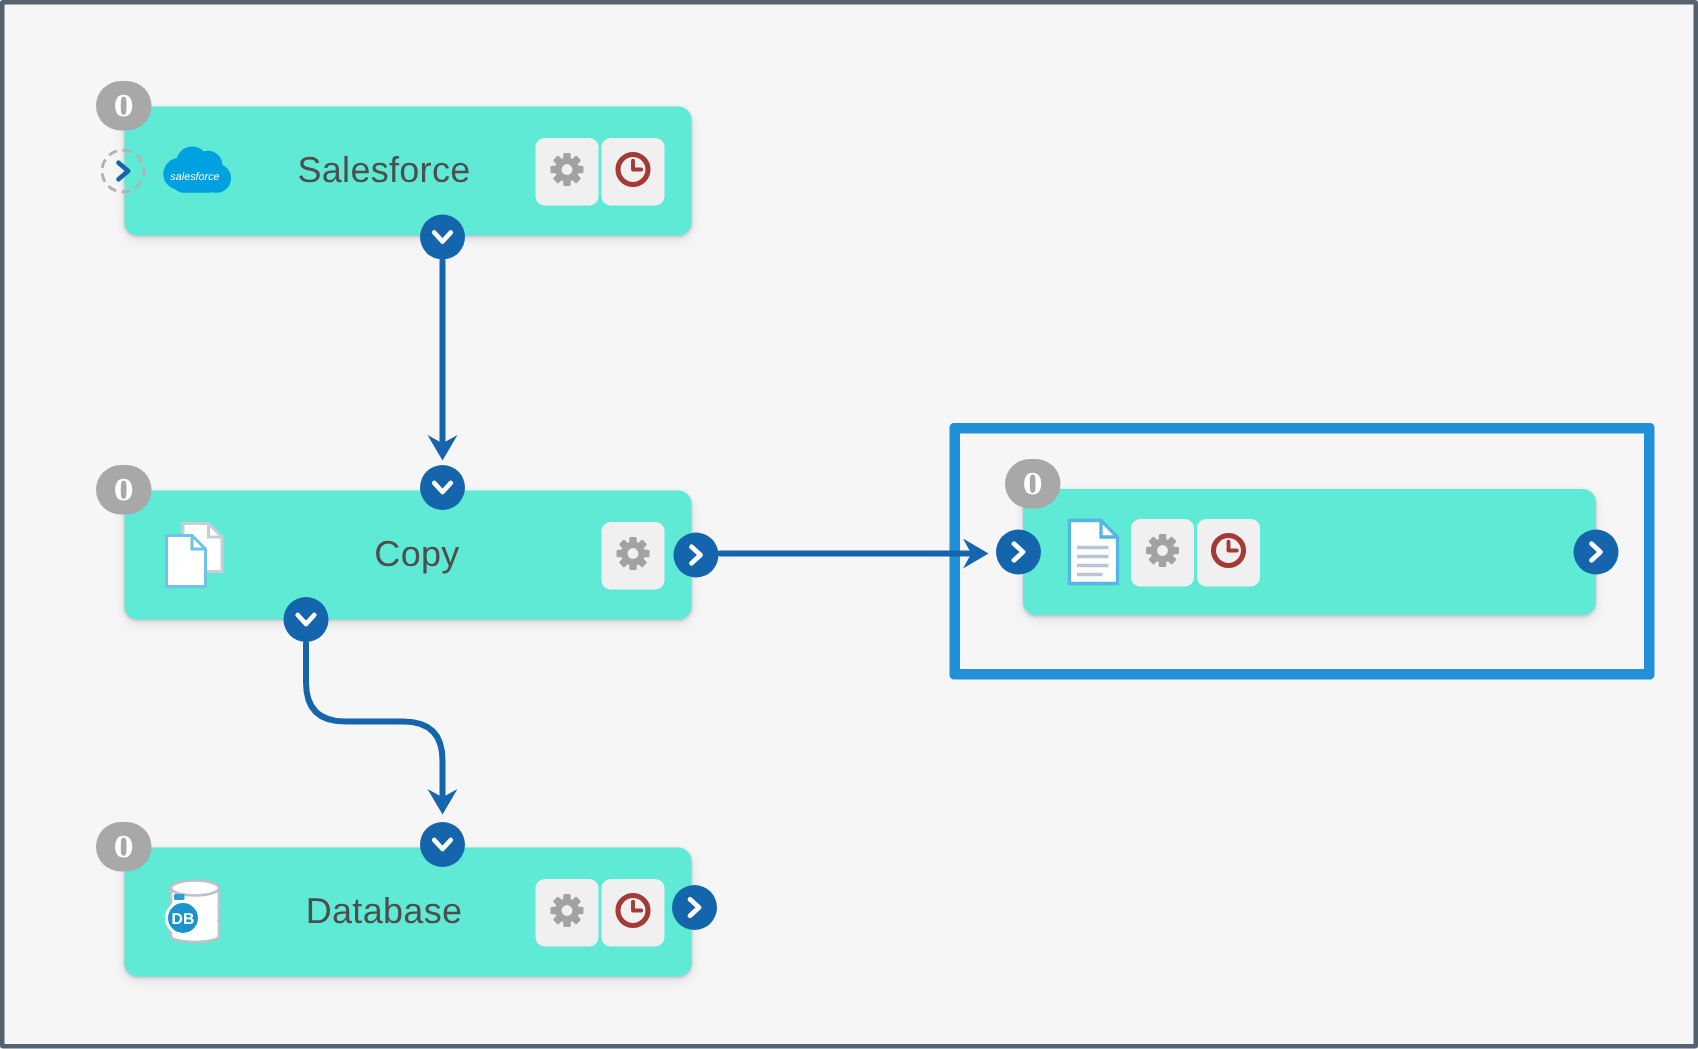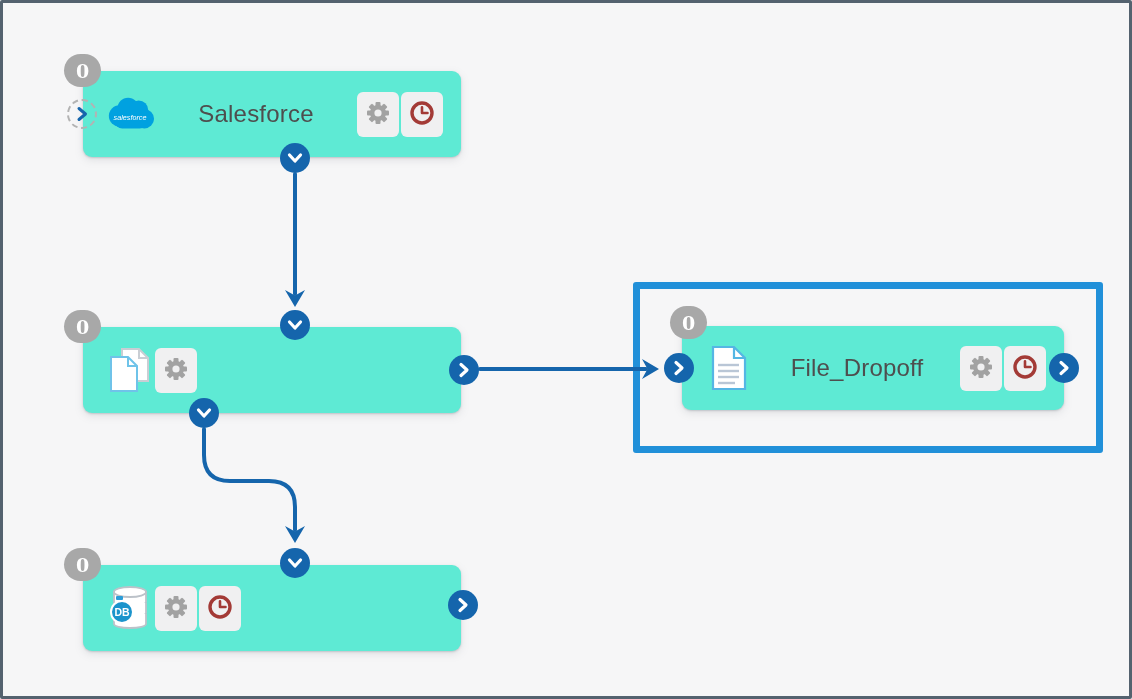--- a/index.html
+++ b/index.html
@@ -142,20 +142,21 @@
 
   <div class="node node-copy">
     <div class="node-icon">
       <svg width="46" height="48" viewBox="0 0 46 48">
         <path d="M15,3 h17 l9,9 v23 h-26 z" fill="#ffffff" stroke="#c9ced4" stroke-width="2"></path>
         <path d="M32,3 v9 h9" fill="none" stroke="#c9ced4" stroke-width="2"></path>
         <path d="M4,11 h17 l9,9 v25 h-26 z" fill="#ffffff" stroke="#6fc3e9" stroke-width="2"></path>
         <path d="M21,11 v9 h9" fill="none" stroke="#6fc3e9" stroke-width="2"></path>
       </svg>
     </div>
+    <div class="node-title">Copy</div>
     <div class="btn-group">
       <button class="sq-btn">
         <span>
           <svg width="28" height="28" viewBox="0 0 28 28">
             <g fill="#a2a2a2">
               <rect x="11.5" y="3" width="5" height="22" rx="1"></rect>
               <rect x="3" y="11.5" width="22" height="5" rx="1"></rect>
               <rect x="11.5" y="3" width="5" height="22" rx="1" transform="rotate(45 14 14)"></rect>
               <rect x="3" y="11.5" width="22" height="5" rx="1" transform="rotate(45 14 14)"></rect>
               <circle cx="14" cy="14" r="8"></circle>
@@ -189,21 +190,20 @@
         <path d="M3,2 h21 l11,11 v31 h-32 z" fill="#ffffff" stroke="#55b6e4" stroke-width="2.2"></path>
         <path d="M24,2 v11 h11" fill="none" stroke="#55b6e4" stroke-width="2.2"></path>
         <g stroke="#b9c6d6" stroke-width="2.4">
           <line x1="8" y1="20" x2="29" y2="20"></line>
           <line x1="8" y1="26" x2="29" y2="26"></line>
           <line x1="8" y1="32" x2="29" y2="32"></line>
           <line x1="8" y1="38" x2="25" y2="38"></line>
         </g>
       </svg>
     </div>
-    <div class="node-title">File_Dropoff</div>
     <div class="btn-group">
       <button class="sq-btn">
         <span>
           <svg width="28" height="28" viewBox="0 0 28 28">
             <g fill="#a2a2a2">
               <rect x="11.5" y="3" width="5" height="22" rx="1"></rect>
               <rect x="3" y="11.5" width="22" height="5" rx="1"></rect>
               <rect x="11.5" y="3" width="5" height="22" rx="1" transform="rotate(45 14 14)"></rect>
               <rect x="3" y="11.5" width="22" height="5" rx="1" transform="rotate(45 14 14)"></rect>
               <circle cx="14" cy="14" r="8"></circle>
@@ -245,20 +245,21 @@
         </g>
         <g fill="#2b9cd8">
           <rect x="10" y="13" width="7" height="4" rx="1"></rect>
           <rect x="10" y="24" width="7" height="4" rx="1"></rect>
           <rect x="10" y="35" width="7" height="4" rx="1"></rect>
         </g>
         <circle cx="16" cy="29" r="11" fill="#1b94cc" stroke="#ffffff" stroke-width="2"></circle>
         <text x="16" y="33" text-anchor="middle" font-size="10.5" font-weight="bold" fill="#ffffff" font-family="Liberation Sans, sans-serif">DB</text>
       </svg>
     </div>
+    <div class="node-title">Database</div>
     <div class="btn-group">
       <button class="sq-btn">
         <span>
           <svg width="28" height="28" viewBox="0 0 28 28">
             <g fill="#a2a2a2">
               <rect x="11.5" y="3" width="5" height="22" rx="1"></rect>
               <rect x="3" y="11.5" width="22" height="5" rx="1"></rect>
               <rect x="11.5" y="3" width="5" height="22" rx="1" transform="rotate(45 14 14)"></rect>
               <rect x="3" y="11.5" width="22" height="5" rx="1" transform="rotate(45 14 14)"></rect>
               <circle cx="14" cy="14" r="8"></circle>

